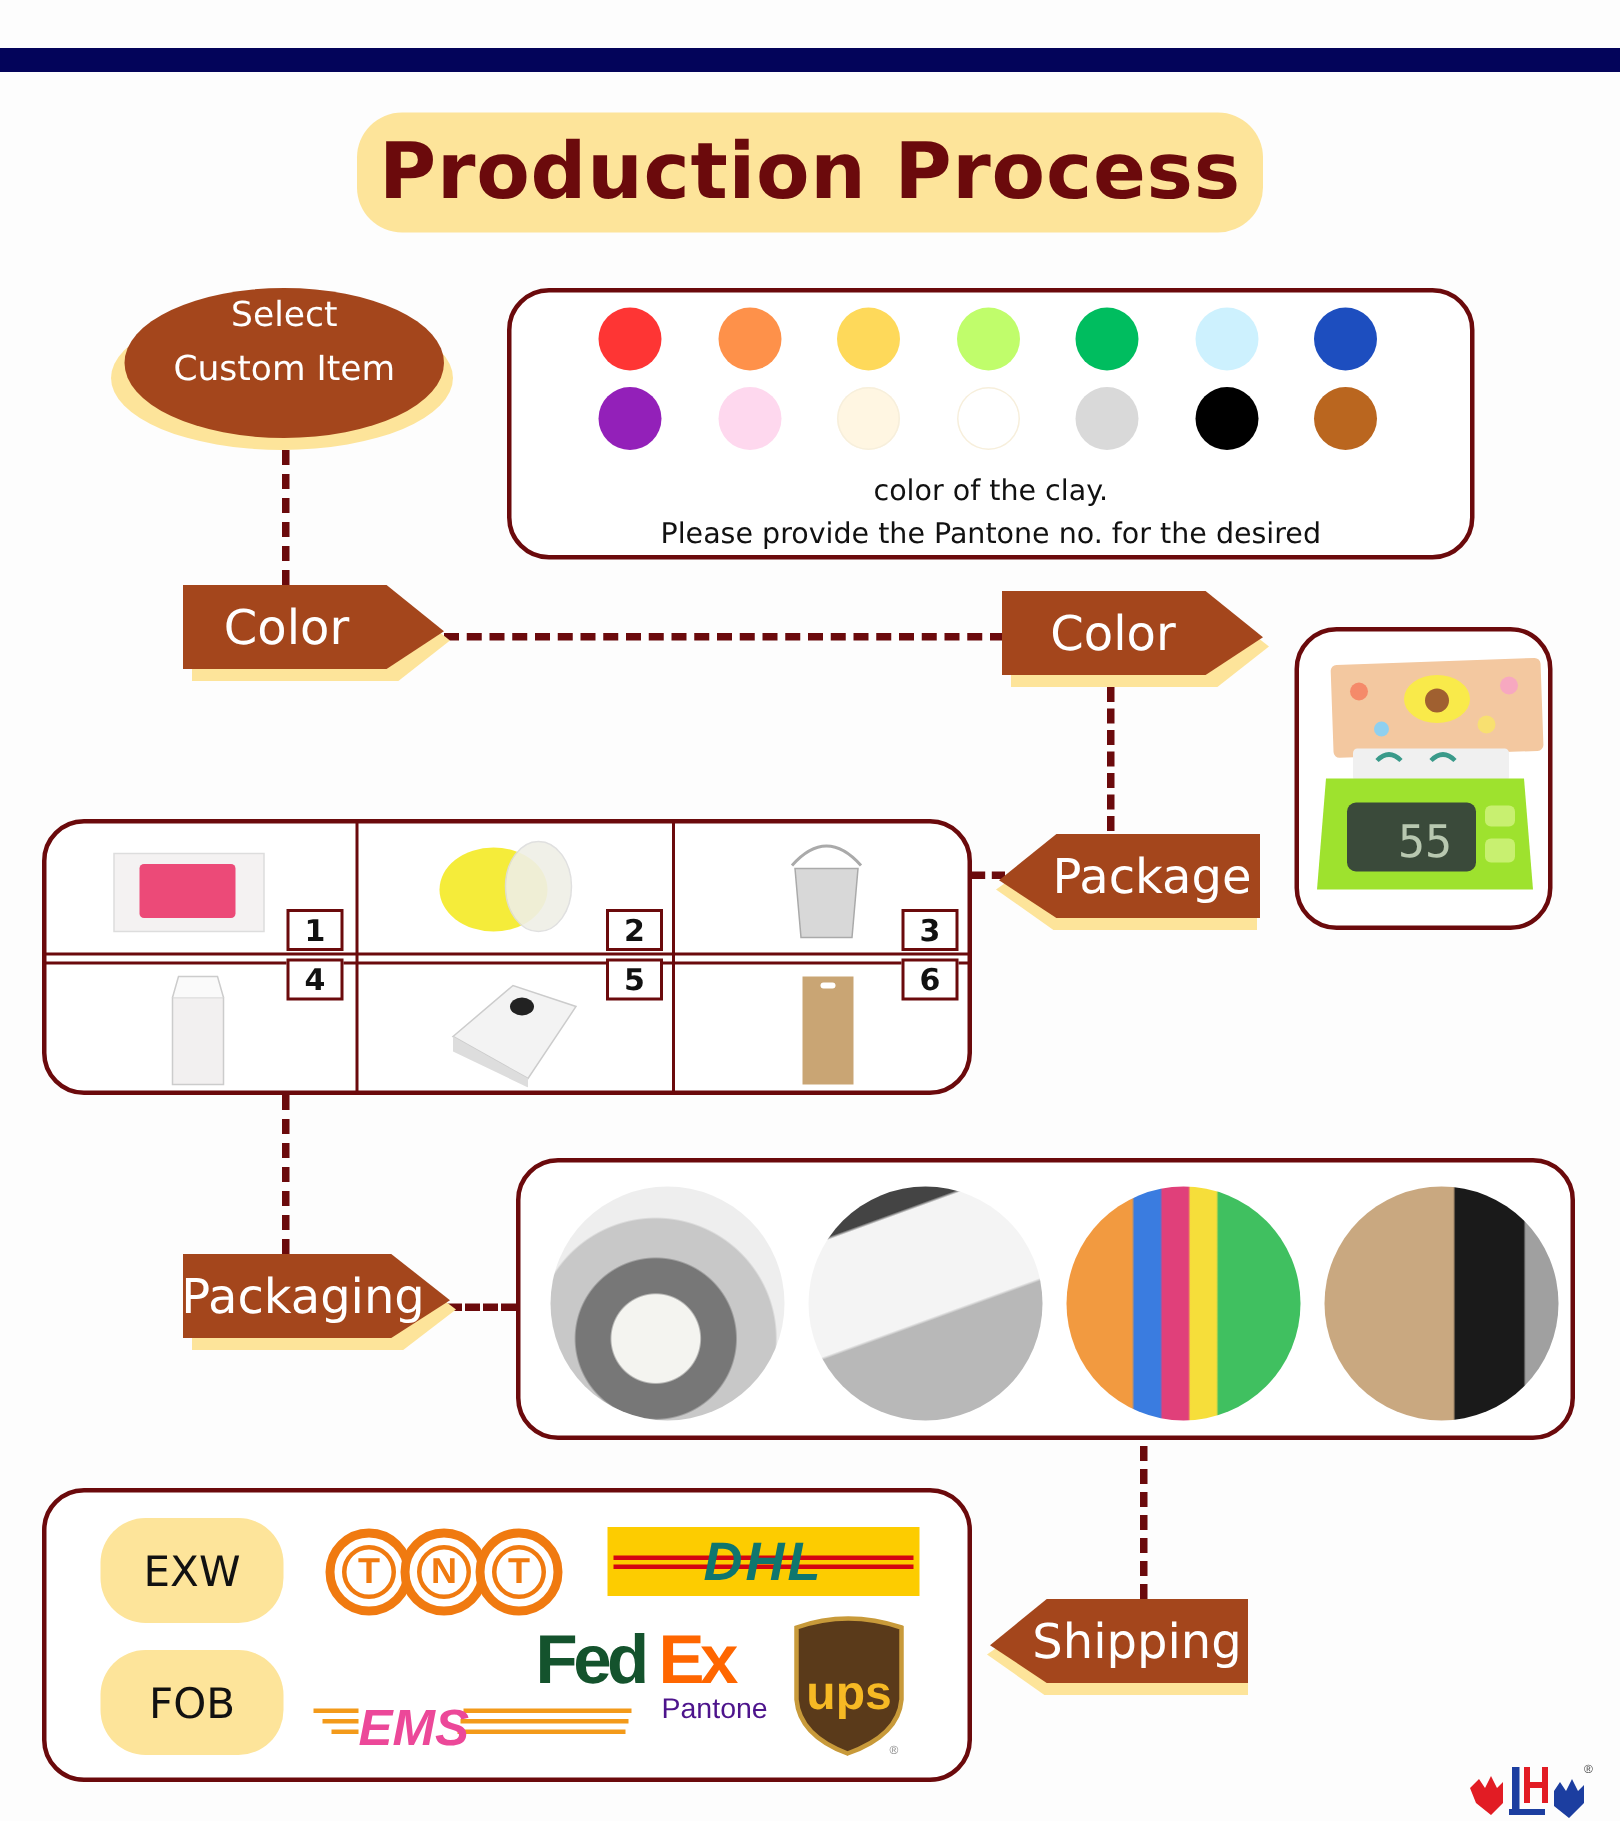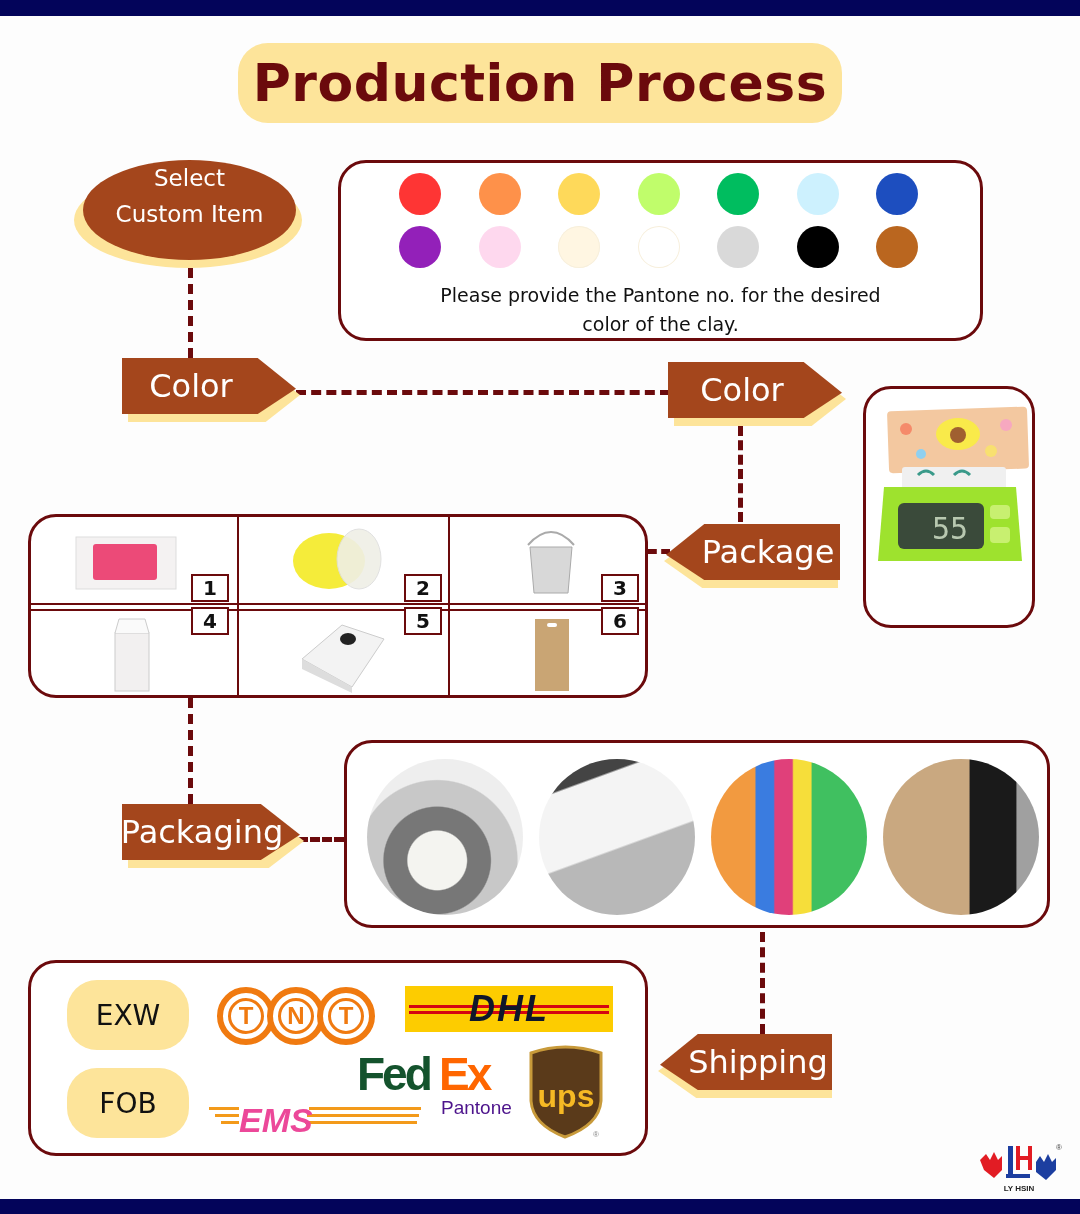--- a/index.html
+++ b/index.html
@@ -1,18 +1,18 @@
 <!DOCTYPE html>
 <html><head>
 <meta charset="utf-8">
 <style>
   * { box-sizing: border-box; margin: 0; padding: 0; }
   html, body { width: 1080px; height: 1214px; background: #fdfdfd; overflow: hidden; }
   body { position: relative; font-family: "DejaVu Sans", sans-serif; }
-  .abs { position: absolute; }
+  .abs { position: absolute; margin-top: 32px; }
   .bar-top { left: 0; top: 0; width: 1080px; height: 16px; background: #03045a; }
   .bar-bottom { left: 0; top: 1199px; width: 1080px; height: 15px; background: #03045a; }
 
   .title-pill { left: 238px; top: 43px; width: 604px; height: 80px; background: #fde49a; border-radius: 30px;
     display: flex; align-items: center; justify-content: center; }
   .title-pill span { color: #6b0a0c; font-size: 52px; font-weight: bold; letter-spacing: 0.5px; }
 
   .oval-shadow { left: 74px; top: 172px; width: 228px; height: 96px; background: #fde49a; border-radius: 50%; }
   .oval { left: 83px; top: 160px; width: 213px; height: 100px; background: #a4461c; border-radius: 50%;
     display: flex; flex-direction: column; align-items: center; color: #fff;
@@ -24,21 +24,21 @@
   .swatch { position: absolute; width: 42px; height: 42px; border-radius: 50%; }
   .swatch-note { position: absolute; left: 0; right: 0; top: 118px; text-align: center; font-size: 19px; line-height: 29px; color: #111; }
 
   .tag { color: #fff; font-size: 32px; }
   .tag .shadow { position: absolute; background: #fde49a; }
   .tag .body { position: absolute; background: #a4461c; display: flex; align-items: center; justify-content: center; }
 
   .dash-v { border-left: 5px dashed #6b0a0c; width: 0; }
   .dash-h { border-top: 5px dashed #6b0a0c; height: 0; }
 
-  .scale-box { left: 863px; top: 386px; width: 172px; height: 242px; }
+  .scale-box { left: 863px; top: 386px; width: 172px; height: 202px; }
 
   .pkg-box { left: 28px; top: 514px; width: 620px; height: 184px; }
   .pkg-cell { position: absolute; display: flex; align-items: center; justify-content: center; }
   .num-box { position: absolute; width: 38px; height: 28px; border: 2px solid #6b0a0c; background: #fff;
     display: flex; align-items: center; justify-content: center; font-size: 20px; font-weight: bold; color: #111; }
   .vline { position: absolute; width: 2px; background: #6b0a0c; }
   .hline { position: absolute; height: 2px; background: #6b0a0c; }
 
   .photos-box { left: 344px; top: 740px; width: 706px; height: 188px; }
   .photo { position: absolute; top: 16px; width: 156px; height: 156px; border-radius: 50%; overflow: hidden; }
@@ -83,22 +83,22 @@
       <div class="swatch" style="left: 535px; top: 10px; background: rgb(29, 78, 191);"></div>
       <div class="swatch" style="left: 58px; top: 63px; background: rgb(147, 32, 185);"></div>
       <div class="swatch" style="left: 137.5px; top: 63px; background: rgb(254, 216, 238);"></div>
       <div class="swatch" style="left: 217px; top: 63px; background: rgb(255, 246, 226); box-shadow: rgb(247, 239, 220) 0px 0px 0px 1px inset;"></div>
       <div class="swatch" style="left: 296.5px; top: 63px; background: rgb(255, 255, 255); box-shadow: rgb(247, 239, 220) 0px 0px 0px 1px inset;"></div>
       <div class="swatch" style="left: 376px; top: 63px; background: rgb(217, 217, 217);"></div>
       <div class="swatch" style="left: 455.5px; top: 63px; background: rgb(0, 0, 0);"></div>
       <div class="swatch" style="left: 535px; top: 63px; background: rgb(186, 102, 31);"></div>
     </div>
   <div class="swatch-note">
+    <div>color of the clay.</div>
     <div>Please provide the Pantone no. for the desired</div>
-    <div>color of the clay.</div>
   </div>
 </div>
 
 <div class="abs tag" style="left:122px;top:358px;width:180px;height:66px;">
   <div class="shadow" style="left:6px;top:10px;width:172px;height:54px;clip-path:polygon(0 0,80% 0,100% 50%,80% 100%,0 100%);"></div>
   <div class="body" style="left:0;top:0;width:174px;height:56px;clip-path:polygon(0 0,78% 0,100% 55%,78% 100%,0 100%);">
     <span style="margin-right:36px;">Color</span>
   </div>
 </div>
 
@@ -236,21 +236,21 @@
         <div class="logo-text" style="position:static;width:36px;height:36px;border-radius:50%;border:3px solid #f07a10;display:flex;align-items:center;justify-content:center;font-size:24px;color:#f07a10;">N</div>
       </div>
     <div style="position:absolute;left:100px;top:0;width:58px;height:58px;border-radius:50%;border:6px solid #f07a10;background:#fff;display:flex;align-items:center;justify-content:center;">
         <div class="logo-text" style="position:static;width:36px;height:36px;border-radius:50%;border:3px solid #f07a10;display:flex;align-items:center;justify-content:center;font-size:24px;color:#f07a10;">T</div>
       </div>
   </div>
 
   <div style="position:absolute;left:374px;top:23px;width:208px;height:46px;background:#fdcc00;overflow:hidden;">
     <div style="position:absolute;left:4px;top:19px;width:200px;height:3px;background:#d40511;"></div>
     <div style="position:absolute;left:4px;top:25px;width:200px;height:3px;background:#d40511;"></div>
-    <div class="logo-text" style="left:0;right:0;top:2px;text-align:center;font-size:36px;font-style:italic;color:#0f172a;letter-spacing:2px;background:transparent;">DHL</div>
+    <div class="logo-text" style="left:0;right:0;top:2px;text-align:center;font-size:36px;font-style:italic;color:#0f766e;letter-spacing:2px;background:transparent;">DHL</div>
   </div>
 
   <div style="position:absolute;left:326px;top:88px;width:150px;height:74px;">
     <span class="logo-text" style="left:0;top:-4px;font-size:46px;color:#14532d;letter-spacing:-3px;">Fed</span>
     <span class="logo-text" style="left:82px;top:-4px;font-size:46px;color:#ff6600;letter-spacing:-3px;">Ex</span>
     <span class="logo-text" style="left:84px;top:46px;font-size:19px;font-weight:normal;color:#4d148c;">Pantone</span>
   </div>
 
   <div style="position:absolute;left:178px;top:140px;width:216px;height:44px;">
     <div style="position:absolute;left:0;top:4px;width:30px;height:3px;background:#f39a1a;"></div>

